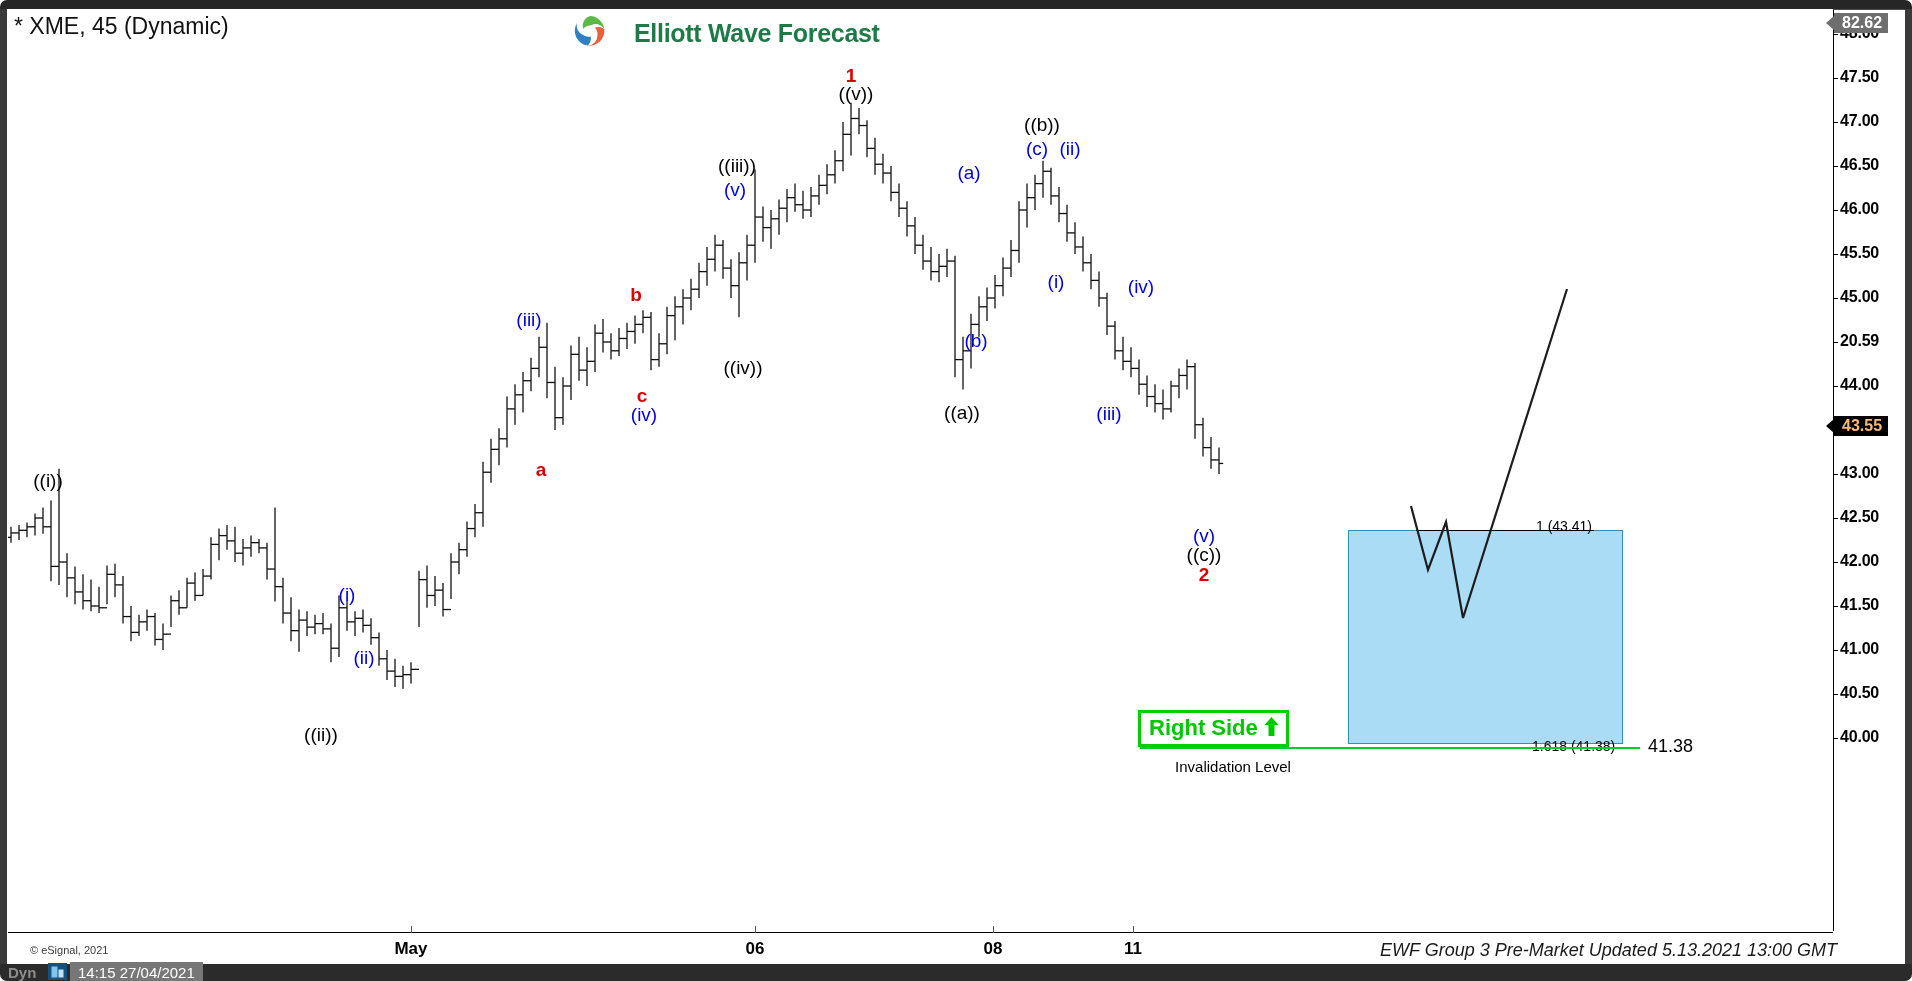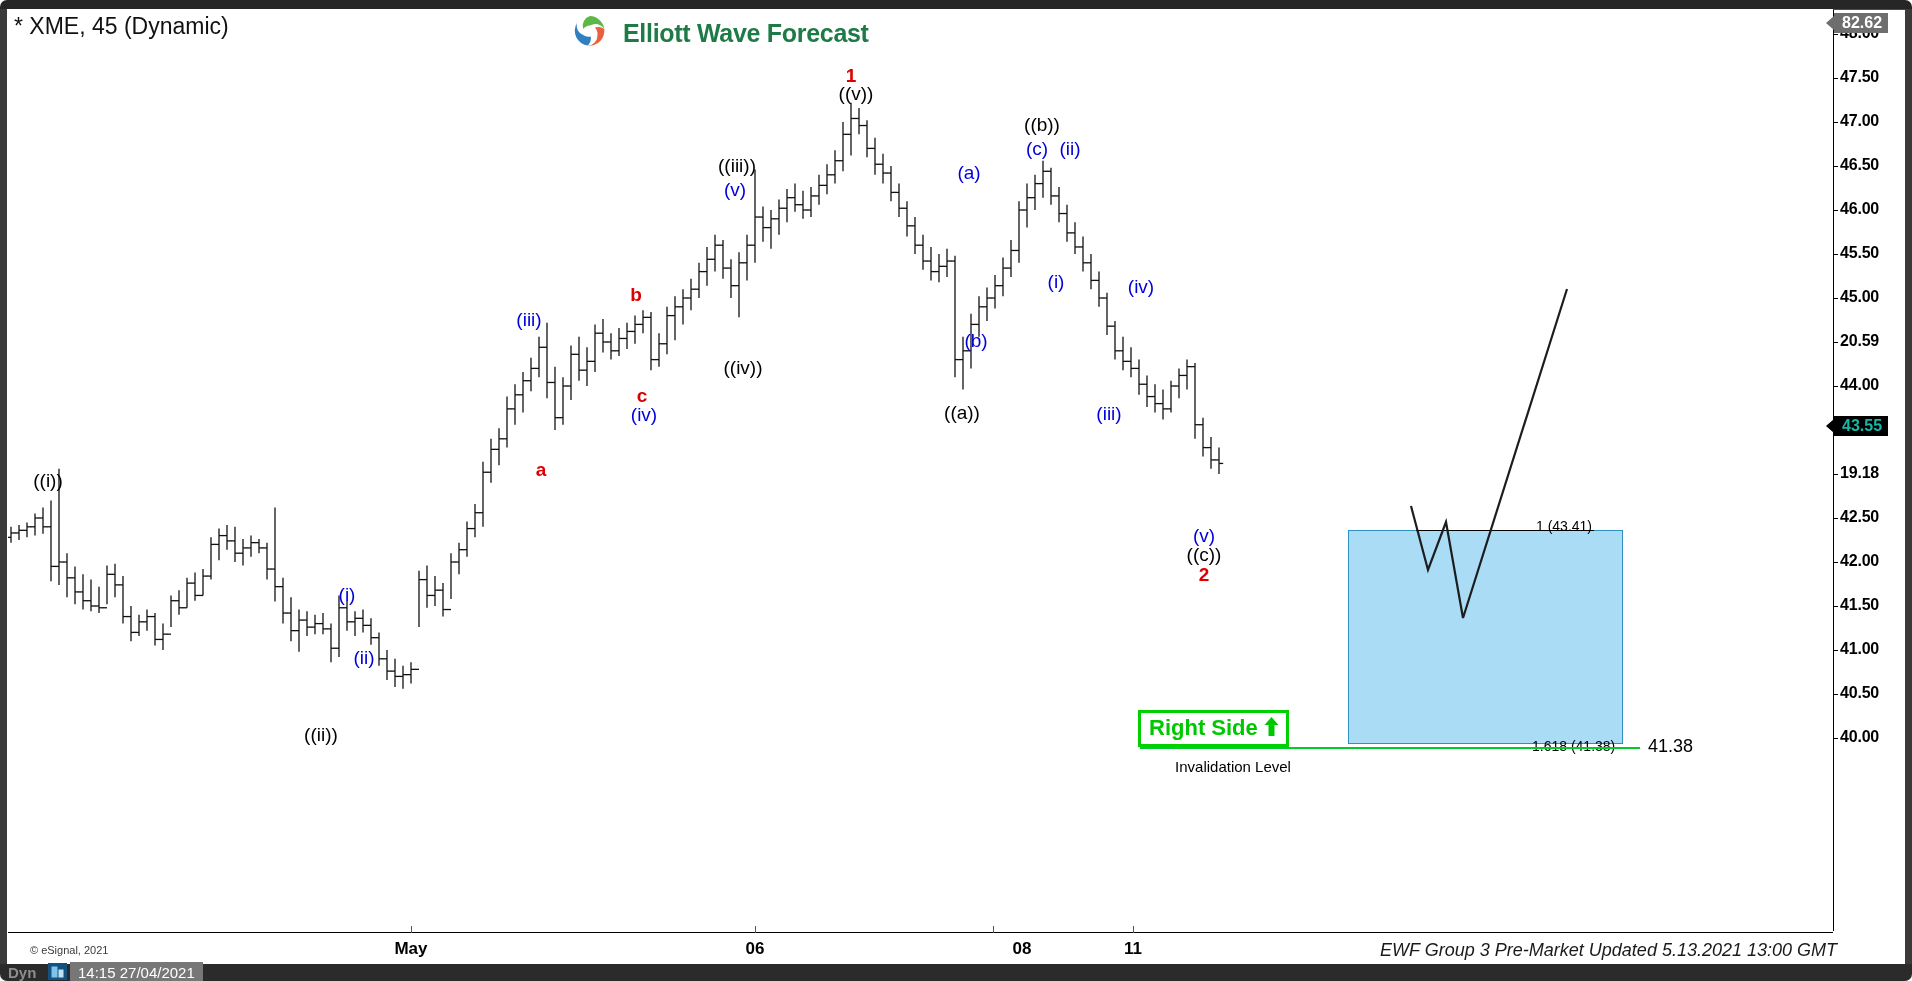--- a/index.html
+++ b/index.html
@@ -77,21 +77,21 @@
     white-space: nowrap;
   }
   .pricetag::before {
     content: ""; position: absolute; left: -8px; top: 3px;
     width: 0; height: 0;
     border-top: 7px solid transparent;
     border-bottom: 7px solid transparent;
   }
   .pricetag.last { background: #6e6e6e; color: #fff; }
   .pricetag.last::before { border-right: 8px solid #6e6e6e; }
-  .pricetag.cur { background: #000; color: #14b8a6; text-align: right; }
+  .pricetag.cur { background: #000; color: #fdba74; text-align: right; }
   .pricetag.cur::before { border-right: 8px solid #000; }
 
   
   .time-axis {
     position: absolute; left: 8px; top: 932px; width: 1825px; height: 32px;
     border-top: 1px solid #000;
     background: #fff;
   }
   .time-lbl {
     position: absolute; top: 6px;
@@ -137,21 +137,21 @@
   .disclaimer {
     position: absolute; left: 91px; top: 67px;
     width: 275px;
     border: 1px solid #000; background: #fff;
     padding: 6px 8px 7px 9px;
     font-size: 12.5px; font-weight: bold; line-height: 15.5px;
     color: #000;
   }
   .brand {
     position: absolute; left: 573px; top: 14px;
-    display: flex; align-items: center; gap: 16px;
+    display: flex; align-items: center; gap: 27px;
   }
   .brand-text {
     font-size: 25px; font-weight: bold; color: #1e7a46;
     white-space: nowrap; letter-spacing: -0.3px;
   }
 
   
   .layer { position: absolute; left: 0; top: 0; width: 1825px; height: 921px; }
 
   
@@ -1070,21 +1070,21 @@
       <div class="tick" style="top: 376px;">
         <div class="dash"></div>
         <div class="lbl">44.00</div>
       </div>
       <div class="tick" style="top: 420px;">
         <div class="dash"></div>
         <div class="lbl">43.50</div>
       </div>
       <div class="tick" style="top: 464px;">
         <div class="dash"></div>
-        <div class="lbl">19.18</div>
+        <div class="lbl">43.00</div>
       </div>
       <div class="tick" style="top: 508px;">
         <div class="dash"></div>
         <div class="lbl">42.50</div>
       </div>
       <div class="tick" style="top: 552px;">
         <div class="dash"></div>
         <div class="lbl">42.00</div>
       </div>
       <div class="tick" style="top: 596px;">
@@ -1105,21 +1105,21 @@
       </div>
       <div class="pricetag last" style="top: 2.56px;">82.62</div>
       <div class="pricetag cur" style="top: 405.6px;">43.55</div>
     </div>
 
   <div class="time-axis">
       <div class="time-lbl" style="left: 403px;">May</div>
       <div class="time-tick" style="left: 403px;"></div>
       <div class="time-lbl" style="left: 747px;">06</div>
       <div class="time-tick" style="left: 747px;"></div>
-      <div class="time-lbl" style="left: 985px; margin-left: 29px;">08</div>
+      <div class="time-lbl" style="left: 985px;">08</div>
       <div class="time-tick" style="left: 985px;"></div>
       <div class="time-lbl" style="left: 1125px;">11</div>
       <div class="time-tick" style="left: 1125px;"></div>
     </div>
 
   <div class="chart-title">* XME, 45 (Dynamic)</div>
 
 
   <div class="brand">
     <span>

